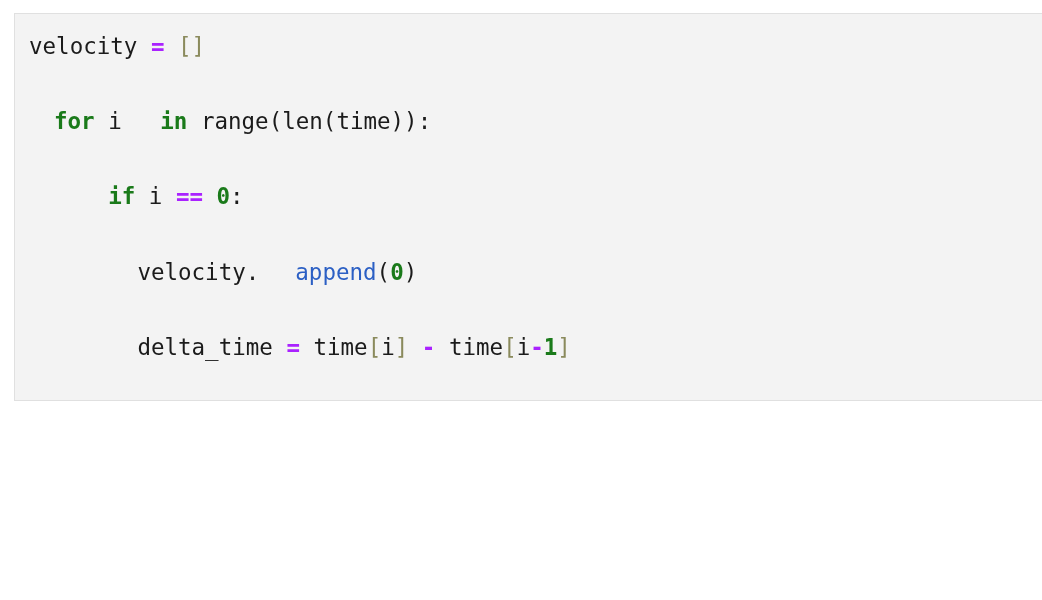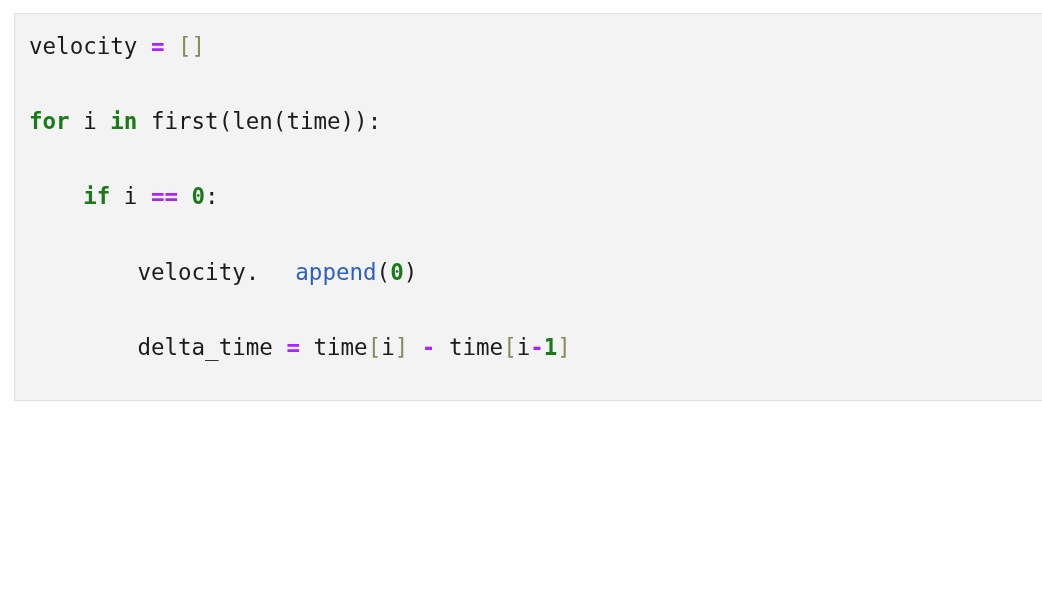--- a/index.html
+++ b/index.html
@@ -31,35 +31,35 @@
     padding: 14px 0 0 14px;
     font-family: "DejaVu Sans Mono", "Liberation Mono", monospace;
     font-size: 22.5px;
     line-height: 37.6px;
     color: #1b1b1b;
     white-space: pre;
     tab-size: 4;
   }
   .ln { display: block; height: 37.6px; }
   
-  .kw   { color: #1a7a1a; font-weight: bold; }
+  .kw   { color: #1a7a1a; font-weight: bold; margin-left: 25px; }
   .op   { color: #aa22ff; font-weight: bold; }
   .pun  { color: #1b1b1b; }
   .brk  { color: #8a8a5c; }
   .num  { color: #1a7a1a; font-weight: bold; }
   .fn   { color: #2b5fc4; margin-left: 36px; }
   .nm   { color: #1b1b1b; }
   .cm   { color: #3d7b7b; font-style: italic; }
 </style>
 </head>
 <body>
 
 <div id="code-block">
   <pre class="code" id="code-lines"><span class="ln"><span class="nm">velocity</span><span class="pun"> </span><span class="op">=</span><span class="pun"> </span><span class="brk">[]</span></span>
-<span class="ln"><span class="kw">for</span><span class="nm"> i </span><span class="kw">in</span><span class="nm"> first(len(time)):</span></span>
+<span class="ln"><span class="kw">for</span><span class="nm"> i </span><span class="kw">in</span><span class="nm"> range(len(time)):</span></span>
 <span class="ln"><span>    </span><span class="kw">if</span><span class="nm"> i </span><span class="op">==</span><span class="pun"> </span><span class="num">0</span><span class="pun">:</span></span>
 <span class="ln"><span>        </span><span class="nm">velocity.</span><span class="fn">append</span><span class="pun">(</span><span class="num">0</span><span class="pun">)</span></span>
 <span class="ln"><span>        </span><span class="nm">delta_time </span><span class="op">=</span><span class="nm"> time</span><span class="brk">[</span><span class="nm">i</span><span class="brk">]</span><span class="pun"> </span><span class="op">-</span><span class="nm"> time</span><span class="brk">[</span><span class="nm">i</span><span class="op">-</span><span class="num">1</span><span class="brk">]</span></span>
 <span class="ln"><span>        </span><span class="nm">delta_distance </span><span class="op">=</span><span class="nm"> distance</span><span class="brk">[</span><span class="nm">i</span><span class="op">-</span><span class="num">1</span><span class="brk">]</span><span class="pun"> </span><span class="op">-</span><span class="nm"> distance</span><span class="brk">[</span><span class="nm">i</span><span class="brk">]</span></span>
 
 
 
 
 
 

